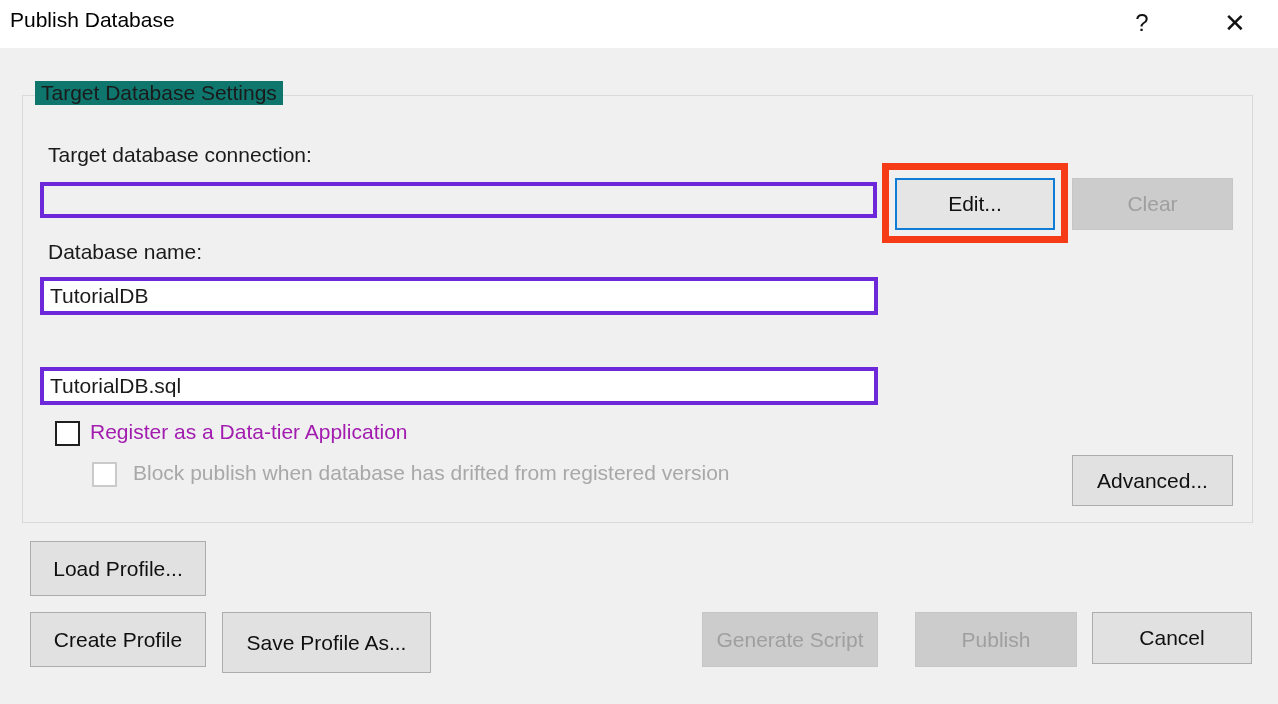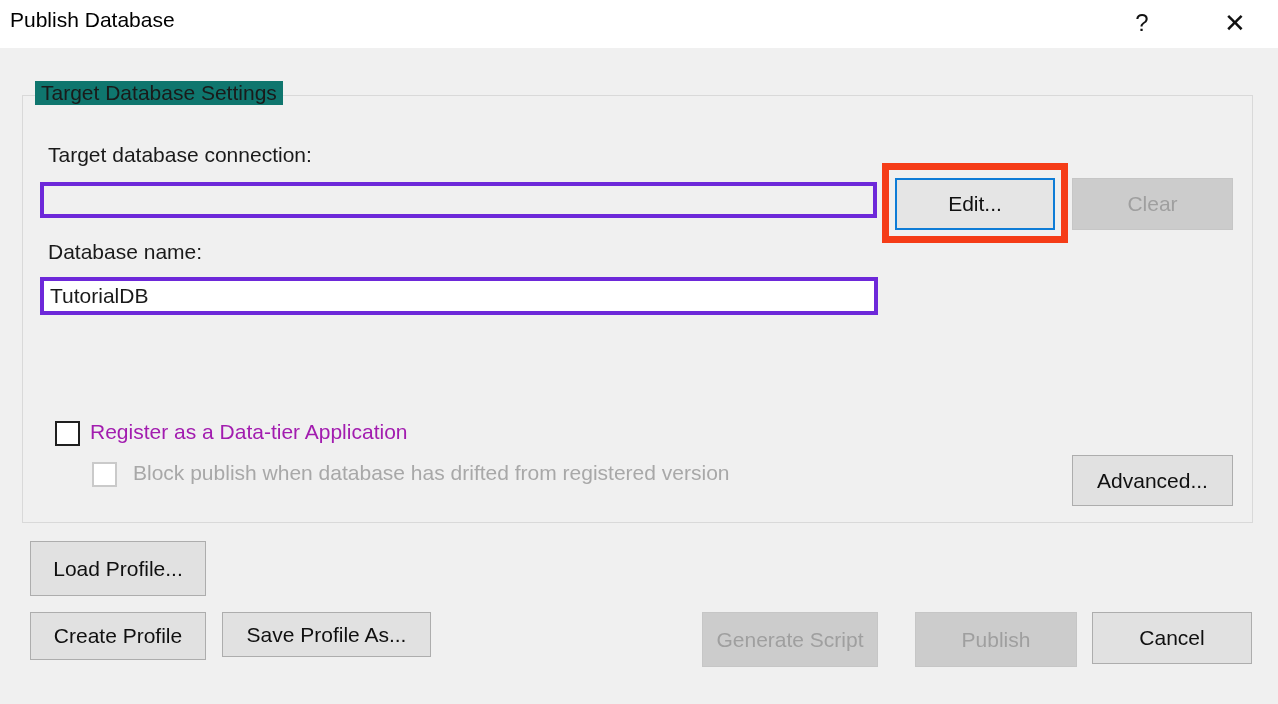--- a/index.html
+++ b/index.html
@@ -119,30 +119,31 @@
   <input class="textbox readonly" style="left: 40px; top: 182px; width: 837px; height: 36px;" value="">
 
   <button class="btn focused" style="left:895px; top:178px; width:160px; height:52px;">Edit...</button>
   <div class="red-highlight"></div>
 
   <button class="btn" disabled="" style="left:1072px; top:178px; width:161px; height:52px;">Clear</button>
 
   <div class="field-label" style="left:48px; top:240px;">Database name:</div>
   <input class="textbox" style="left: 40px; top: 277px; width: 838px; height: 38px;" value="TutorialDB">
 
+  <input class="textbox" style="left: 40px; top: 367px; width: 838px; height: 38px;" value="TutorialDB.sql">
 
   <div class="checkbox-box" style="left:55px; top:421px;"></div>
   <div class="checkbox-label" style="left:90px; top:420px;">Register as a Data-tier Application</div>
 
   <div class="checkbox-box disabled" style="left:92px; top:462px;"></div>
   <div class="checkbox-label disabled" style="left:133px; top:461px;">Block publish when database has drifted from registered version</div>
 
   <button class="btn" style="left:1072px; top:455px; width:161px; height:51px;">Advanced...</button>
 
   <button class="btn" style="left:30px; top:541px; width:176px; height:55px;">Load Profile...</button>
-  <button class="btn" style="left:30px; top:612px; width:176px; height:48px;">Create Profile</button>
-  <button class="btn" style="left:222px; top:612px; width:209px; height:45px;">Save Profile As...</button>
+  <button class="btn" style="left:30px; top:612px; width:176px; height:55px;">Create Profile</button>
+  <button class="btn" style="left:222px; top:612px; width:209px; height:61px;">Save Profile As...</button>
 
   <button class="btn" disabled="" style="left:702px; top:612px; width:176px; height:55px;">Generate Script</button>
   <button class="btn" disabled="" style="left:915px; top:612px; width:162px; height:55px;">Publish</button>
   <button class="btn" style="left:1092px; top:612px; width:160px; height:52px;">Cancel</button>
 
 </div>
 
 </body></html>

